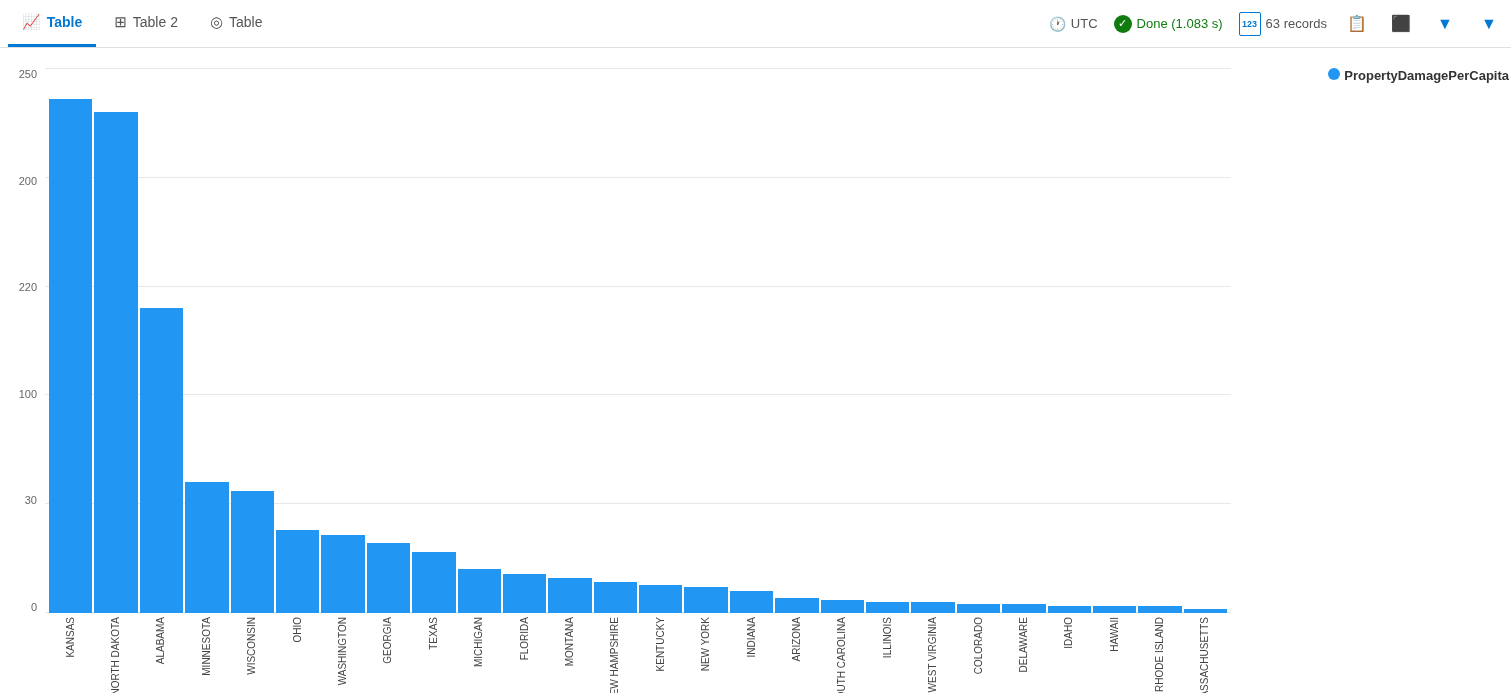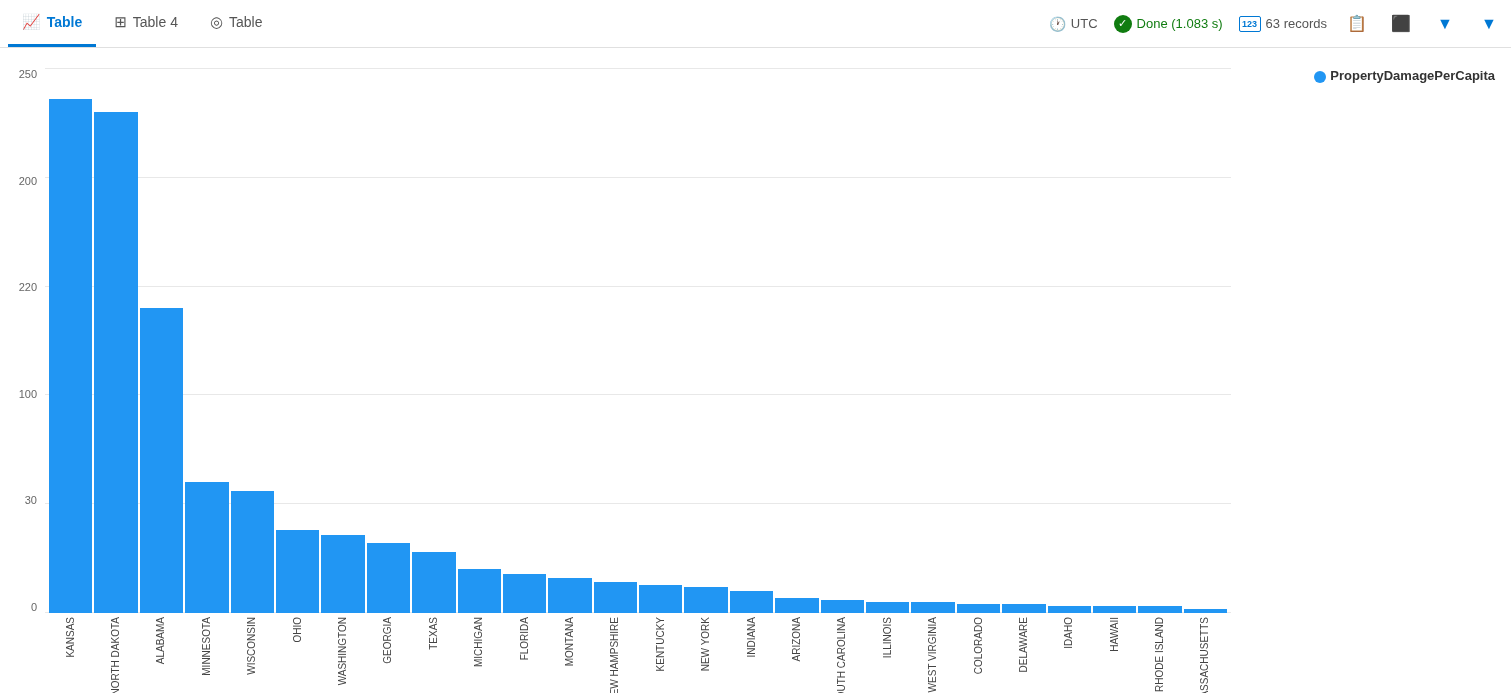--- a/index.html
+++ b/index.html
@@ -75,21 +75,21 @@
     .records-badge {
       display: flex;
       align-items: center;
       gap: 5px;
       color: #555;
       font-size: 13px;
     }
 
     .records-icon {
       width: 22px;
-      height: 16px;
+      height: 24px;
       border: 1.5px solid #0078d4;
       border-radius: 2px;
       display: flex;
       align-items: center;
       justify-content: center;
       color: #0078d4;
       font-size: 9px;
       font-weight: bold;
     }
 
@@ -206,23 +206,23 @@
       text-orientation: mixed;
       transform: rotate(180deg);
       white-space: nowrap;
       line-height: 1;
       margin-top: 4px;
     }
 
     .legend {
       position: absolute;
       top: 0;
-      right: 16px;
-      display: flex;
-      align-items: flex-end;
+      right: 2px;
+      display: flex;
+      align-items: flex-start;
       gap: 4px;
     }
 
     .legend-dot {
       width: 12px;
       height: 12px;
       border-radius: 50%;
       background: #2196f3;
       flex-shrink: 0;
     }
@@ -241,21 +241,21 @@
 </head>
 <body>
 
 <div class="toolbar">
   <div class="tab active">
     <span class="tab-icon">📈</span>
     <span>Table</span>
   </div>
   <div class="tab" style="color:#555;">
     <span class="tab-icon">⊞</span>
-    <span>Table 4</span>
+    <span>Table 2</span>
   </div>
   <div class="tab" style="color:#555;">
     <span class="tab-icon">◎</span>
     <span>Table</span>
   </div>
 
   <div class="toolbar-right">
     <div class="utc-badge">
       <span class="clock-icon">🕐</span>
       <span>UTC</span>

